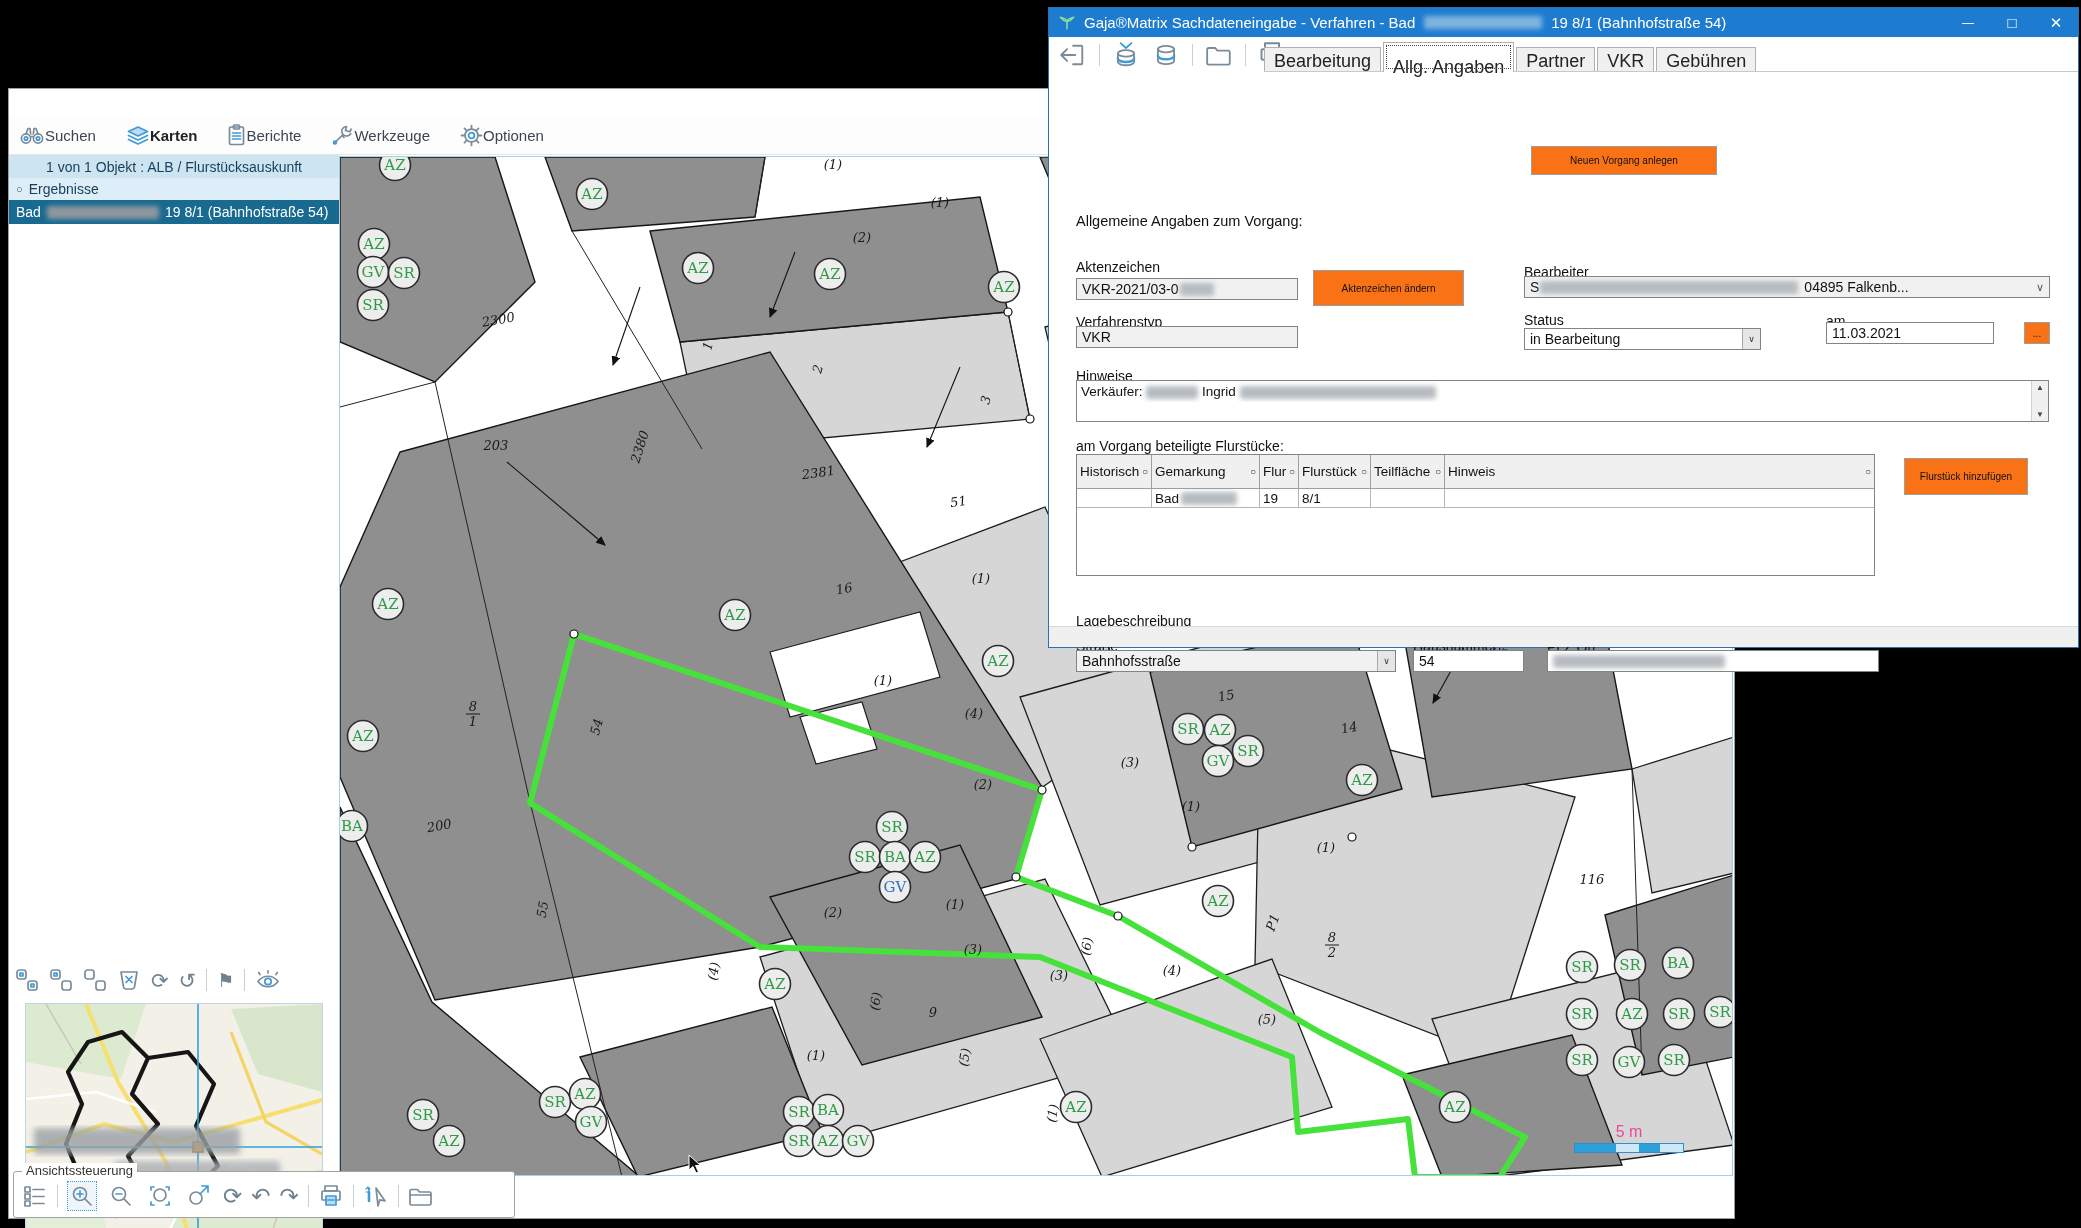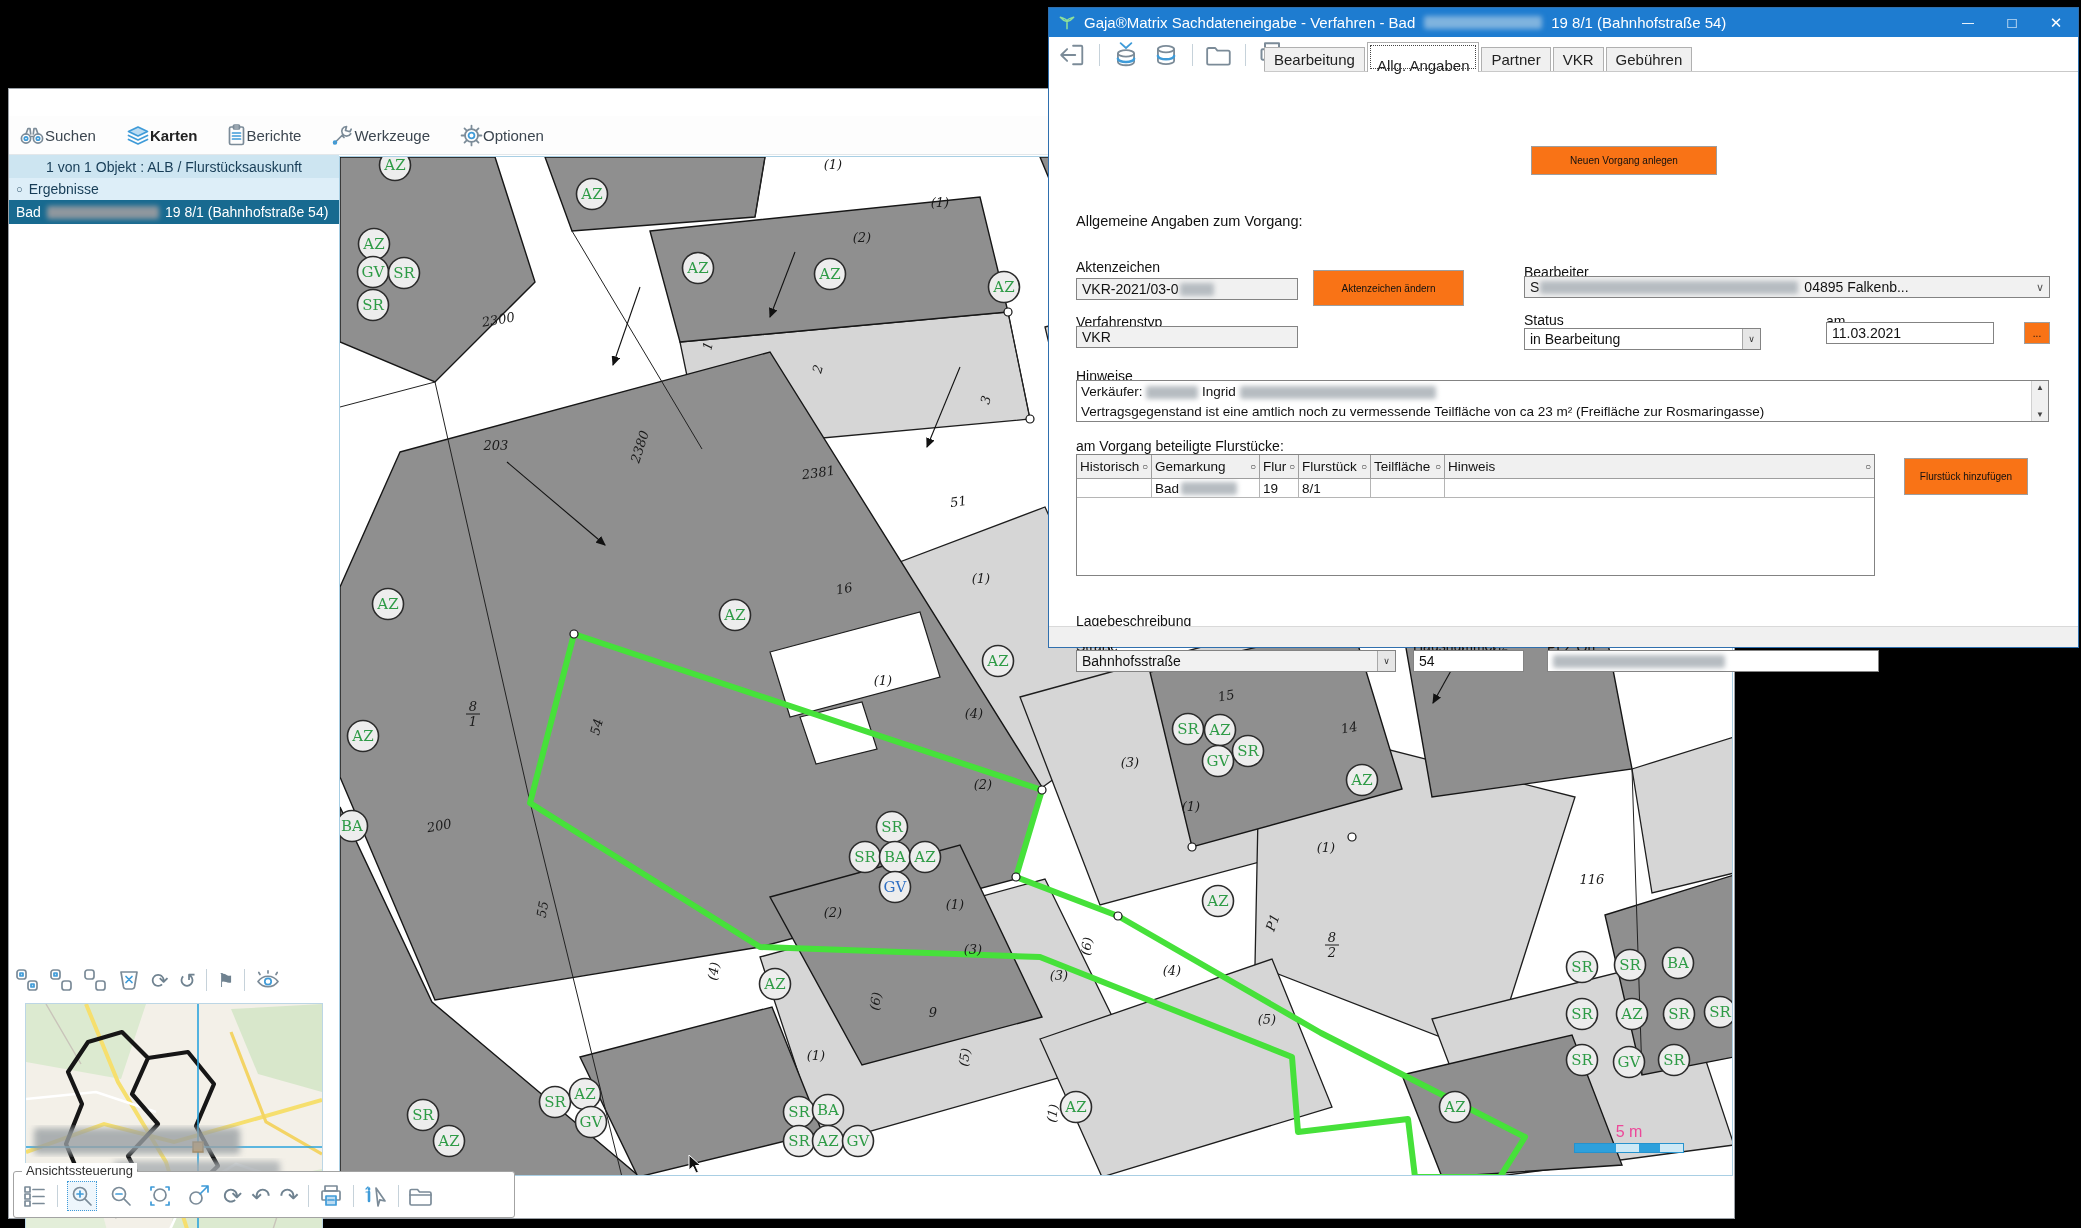--- a/index.html
+++ b/index.html
@@ -55,21 +55,21 @@
   #dialog { left:1048px; top:7px; width:1031px; height:641px; border:1px solid #2f6fae; z-index:10; }
   #dlg-titlebar { position:absolute; left:0; top:0; right:0; height:29px; background:#1e7cd0;
                   color:#fff; font-size:15px; display:flex; align-items:center; gap:9px; padding-left:10px; }
   #dlg-controls { margin-left:auto; display:flex; height:100%; }
   #dlg-controls span { width:44px; display:flex; align-items:center; justify-content:center;
                        font-size:15px; color:#fff; }
   #dlg-toolbar { position:absolute; left:0; top:29px; right:0; height:35px; background:#fff;
                  display:flex; align-items:center; gap:12px; padding-left:8px; }
   #dlg-tabs { position:absolute; left:215px; right:0; top:33px; height:31px;
               border-bottom:1px solid #c9c9c9; display:flex; align-items:flex-end; }
-  .tab { height:24px; margin-bottom:0; padding:3px 9px 0; font-size:15px; color:#222;
+  .tab { height:24px; margin-bottom:0; padding:3px 9px 0; font-size:18px; color:#222;
          background:#f0f0f0; border:1px solid #b0b0b0; border-bottom:none; margin-right:2px; }
   .tab.active { background:#fff; height:30px; padding-top:14px; outline:1px dotted #444;
                 outline-offset:-4px; position:relative; margin-bottom:-1px; z-index:2; }
   #dlg-content { position:absolute; left:0; top:64px; right:0; bottom:21px; background:#fff; }
   #dlg-footer { position:absolute; left:0; bottom:0; right:0; height:21px; background:#f0f0f0;
                 border-top:1px solid #d9d9d9; }
   .btn { position:absolute; background:#f97316; border:1px solid #9e9e9e; font-size:10px;
          color:#111; display:flex; align-items:center; justify-content:center;
          font-family:"Liberation Sans",sans-serif; }
   .flabel { position:absolute; font-size:14px; color:#111; }
@@ -81,21 +81,21 @@
             border-left:1px solid #a8a8a8; display:flex; align-items:center; justify-content:center;
             font-size:9px; color:#333; }
   #hin-box { position:absolute; left:27px; top:308px; width:973px; height:42px; border:1px solid #838383; }
   #hin-box .lines { position:absolute; left:4px; top:1px; right:18px; font-size:13.5px; line-height:20px;
                     color:#111; white-space:nowrap; overflow:hidden; }
   #hin-scroll { position:absolute; right:0; top:0; bottom:0; width:17px; background:#f0f0f0;
                 border-left:1px solid #d0d0d0; display:flex; flex-direction:column;
                 justify-content:space-between; align-items:center; font-size:8px; color:#444; padding:2px 0; }
   
   #flur-table { position:absolute; left:27px; top:382px; width:799px; height:122px; border:1px solid #838383; }
-  .thead { display:flex; height:24px; background:#f0f0f0; border-bottom:1px solid #9e9e9e; }
+  .thead { display:flex; height:34px; background:#f0f0f0; border-bottom:1px solid #9e9e9e; }
   .th { font-size:13.5px; color:#111; padding:1px 3px; border-right:1px solid #9e9e9e;
         display:flex; align-items:center; }
   .th .circ { margin-left:auto; font-size:10px; color:#333; }
   .trow { display:flex; height:19px; border-bottom:1px solid #b5b5b5; }
   .td { font-size:13.5px; color:#111; padding:0 3px; border-right:1px solid #b5b5b5;
         display:flex; align-items:center; white-space:nowrap; overflow:hidden; }
   .c0{width:75px;} .c1{width:108px;} .c2{width:39px;} .c3{width:72px;} .c4{width:74px;} .c5{flex:1; border-right:none;}
   
   #map-svg { position:absolute; left:0; top:0; }
   #cursor { position:absolute; left:348px; top:998px; }
@@ -704,21 +704,20 @@
 
     <div class="flabel" style="left:27px;top:296px;">Hinweise</div>
     <div id="hin-box">
       <div class="lines">
         <div>
           <span>Verkäufer:</span>
           <span class="blur" style="width:52px;"></span>
           <span>Ingrid</span>
           <span class="blur" style="width:196px;"></span>
         </div>
-        <div>Vertragsgegenstand ist eine amtlich noch zu vermessende Teilfläche von ca 23 m² (Freifläche zur Rosmaringasse)</div>
       </div>
       <div id="hin-scroll">
         <span>▲</span>
         <span>▼</span>
       </div>
     </div>
 
     <div class="flabel" style="left:27px;top:366px;">am Vorgang beteiligte Flurstücke:</div>
     <div id="flur-table">
       <div class="thead">

